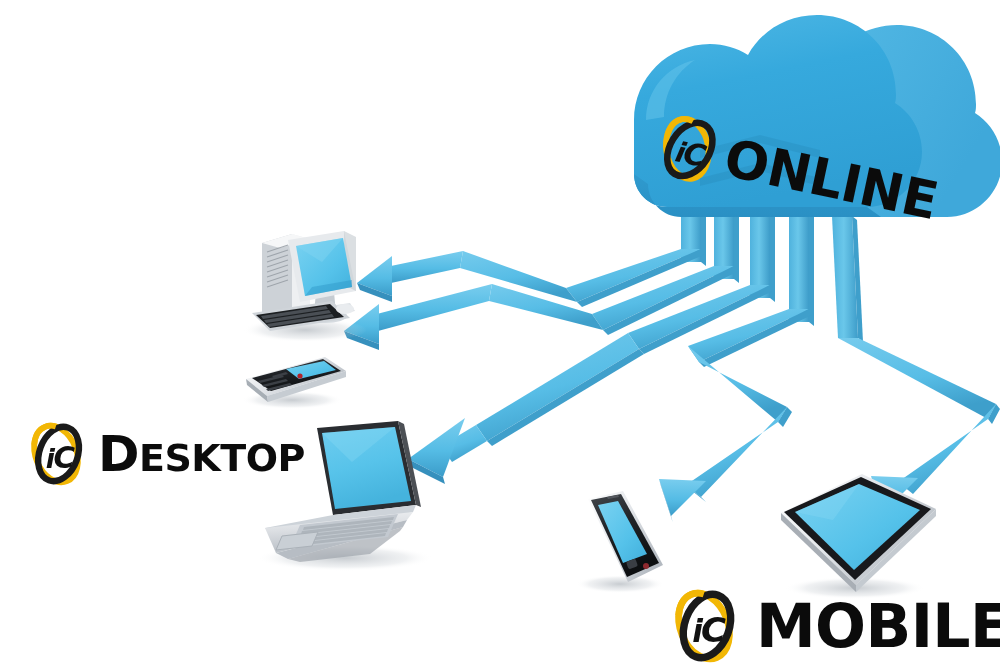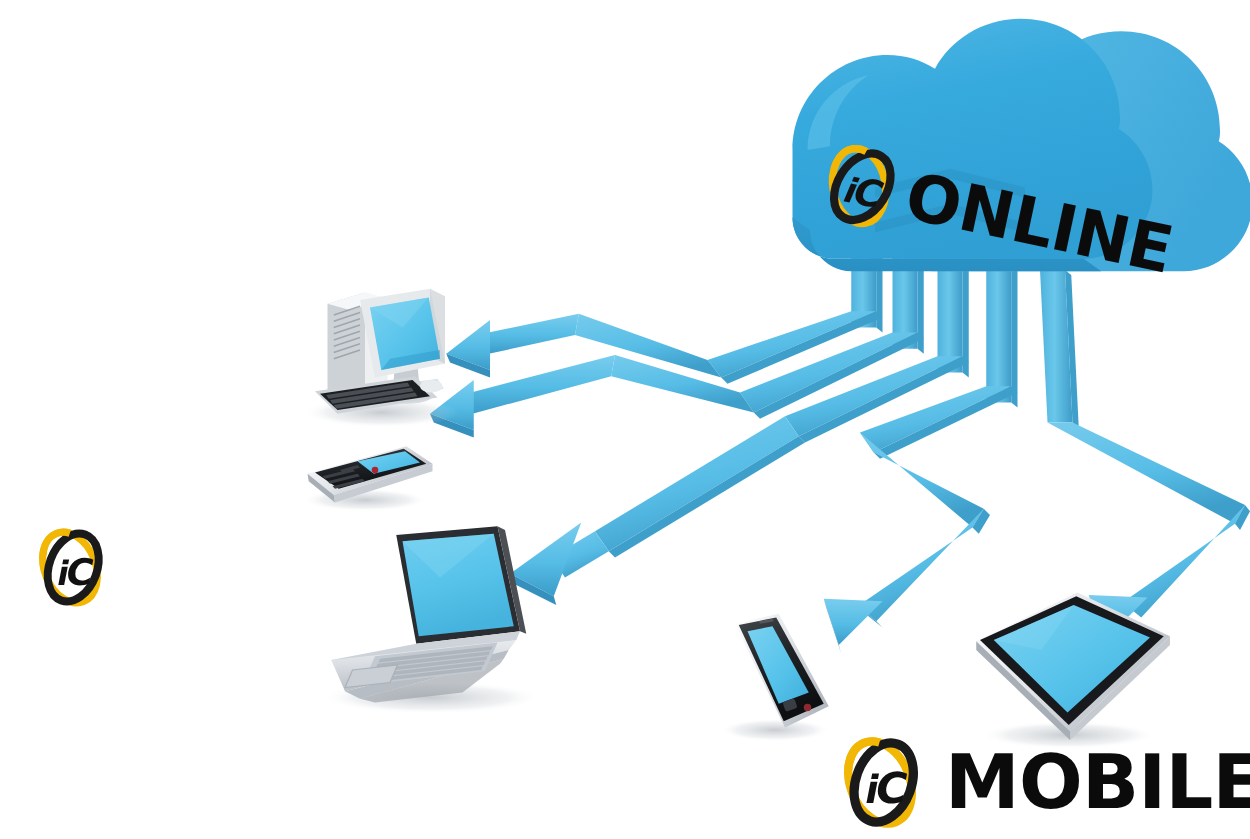--- a/index.html
+++ b/index.html
@@ -362,20 +362,21 @@
 <div class="wordmark" id="wm-desktop">
   <svg class="mark" viewBox="0 0 100 116">
     <ellipse cx="50" cy="58" rx="32" ry="46" transform="rotate(-22 50 58)" fill="none" stroke="#f2b705" stroke-width="9"></ellipse>
     <ellipse cx="54" cy="58" rx="30" ry="44" transform="rotate(20 54 58)" fill="none" stroke="#1a1a1a" stroke-width="10"></ellipse>
     <ellipse cx="50" cy="58" rx="32" ry="46" transform="rotate(-22 50 58)" fill="none" stroke="#f2b705" stroke-width="9" stroke-dasharray="52 220" stroke-dashoffset="122"></ellipse>
     <g fill="#111111" font-family="DejaVu Sans, sans-serif" font-weight="bold" font-style="italic">
       <text x="34" y="80" font-size="42">i</text>
       <text x="46" y="80" font-size="46">C</text>
     </g>
   </svg>
+  <span class="txt"><span class="cap">D</span><span class="sc">ESKTOP</span></span>
 </div>
 
 <div class="wordmark" id="wm-mobile">
   <svg class="mark" viewBox="0 0 100 116">
     <ellipse cx="50" cy="58" rx="32" ry="46" transform="rotate(-22 50 58)" fill="none" stroke="#f2b705" stroke-width="9"></ellipse>
     <ellipse cx="54" cy="58" rx="30" ry="44" transform="rotate(20 54 58)" fill="none" stroke="#1a1a1a" stroke-width="10"></ellipse>
     <ellipse cx="50" cy="58" rx="32" ry="46" transform="rotate(-22 50 58)" fill="none" stroke="#f2b705" stroke-width="9" stroke-dasharray="52 220" stroke-dashoffset="122"></ellipse>
     <g fill="#111111" font-family="DejaVu Sans, sans-serif" font-weight="bold" font-style="italic">
       <text x="34" y="80" font-size="42">i</text>
       <text x="46" y="80" font-size="46">C</text>

